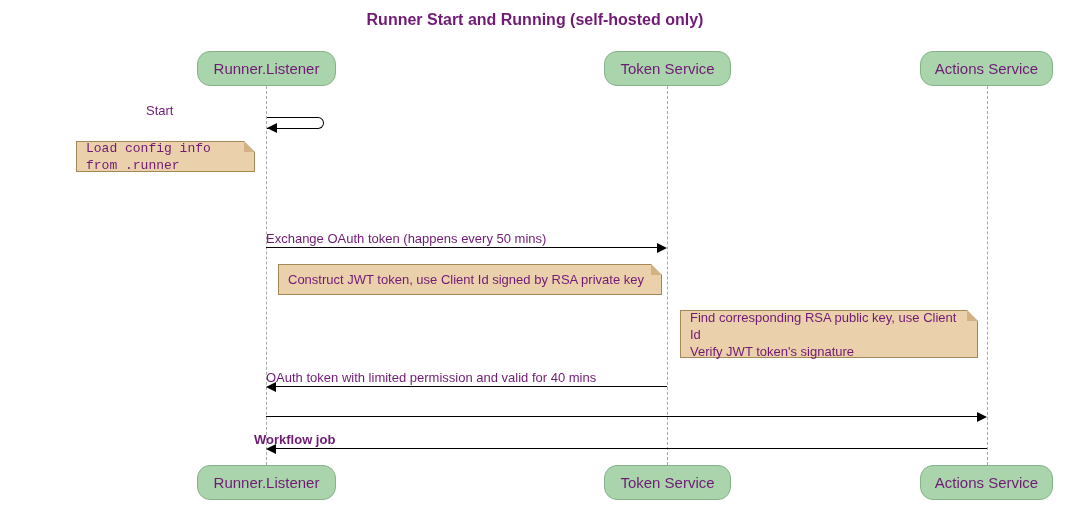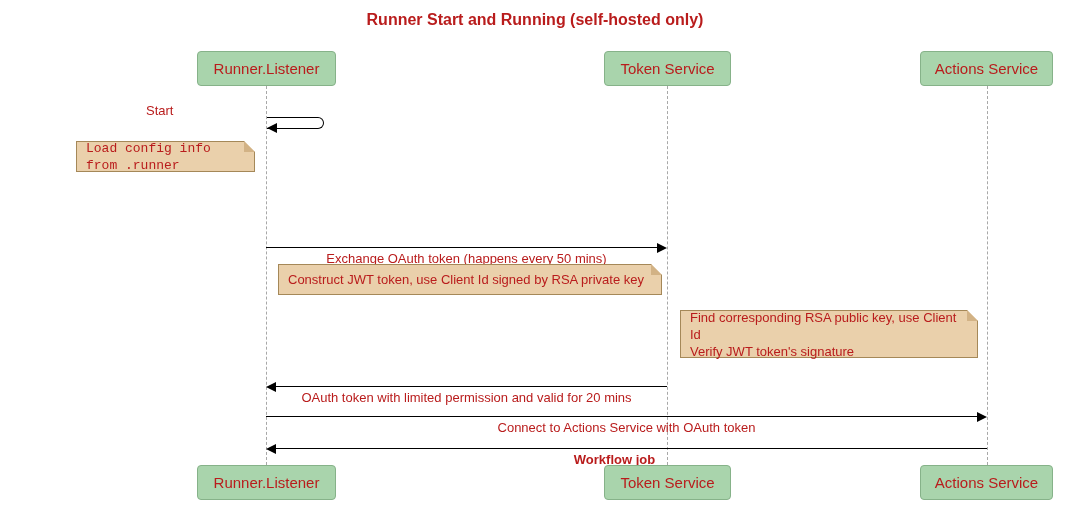--- a/index.html
+++ b/index.html
@@ -7,50 +7,50 @@
     --participant-border:#86b289;
     --note-fill:#ead0ab;
     --note-border:#a58858;
     --note-fold:#d2b285;
     --lifeline:#a8a8a8;
     --message:#000000;
   }
   html,body{margin:0;padding:0;background:#ffffff;}
   .diagram{
     position:relative;width:1070px;height:525px;background:#ffffff;overflow:hidden;
-    font-family:"Liberation Sans",sans-serif;color:#b91c1c;
+    font-family:"Liberation Sans",sans-serif;color:#701a75;
   }
   .title{
     position:absolute;left:0;top:11px;width:1070px;text-align:center;
     font-size:16px;font-weight:bold;
   }
   .lifeline{
     position:absolute;width:0;border-left:1px dashed var(--lifeline);
   }
   .participant{
     position:absolute;height:35px;background:var(--participant-fill);
-    border:1px solid var(--participant-border);border-radius:4px;
+    border:1px solid var(--participant-border);border-radius:13px;
     display:flex;align-items:center;justify-content:center;
     font-size:15px;box-sizing:border-box;
   }
   .note{
     position:absolute;background:var(--note-fill);border:1px solid var(--note-border);
     box-sizing:border-box;font-size:13px;display:flex;flex-direction:column;
     justify-content:center;padding:2px 9px;line-height:17px;
   }
   .note::before{
     content:'';position:absolute;top:-1px;right:-1px;width:11px;height:11px;
     background:#ffffff;clip-path:polygon(0 0,100% 0,100% 100%);
   }
   .note::after{
     content:'';position:absolute;top:-1px;right:-1px;width:11px;height:11px;
     background:var(--note-fold);clip-path:polygon(0 0,100% 100%,0 100%);
   }
   .msg-label{
-    position:absolute;font-size:13px;text-align:center;white-space:nowrap;margin-top:20px;
+    position:absolute;font-size:13px;text-align:left;white-space:nowrap;
   }
   .msg-line{
     position:absolute;height:0;border-top:1px solid var(--message);
   }
   .arrow-right{
     position:absolute;width:0;height:0;
     border-top:5px solid transparent;border-bottom:5px solid transparent;
     border-left:10px solid var(--message);
   }
   .arrow-left{
@@ -102,25 +102,24 @@
 
   <div class="note" style="left:278px;top:264px;width:384px;height:31px;">
     <span>Construct JWT token, use Client Id signed by RSA private key</span>
   </div>
 
   <div class="note" style="left:680px;top:310px;width:298px;height:48px;">
     <span>Find corresponding RSA public key, use Client Id</span>
     <span>Verify JWT token's signature</span>
   </div>
 
-  <div class="msg-label" style="left:266px;top:370px;width:401px;">OAuth token with limited permission and valid for 20 mins</div>
+  <div class="msg-label" style="left:266px;top:370px;width:401px;">OAuth token with limited permission and valid for 40 mins</div>
   <div class="msg-line" style="left:271px;top:386px;width:396px;"></div>
   <div class="arrow-left" style="left:266px;top:382px;"></div>
 
-  <div class="msg-label" style="left:266px;top:400px;width:721px;">Connect to Actions Service with OAuth token</div>
   <div class="msg-line" style="left:266px;top:416px;width:716px;"></div>
   <div class="arrow-right" style="left:977px;top:412px;"></div>
 
   <div class="msg-label" style="left:254px;top:432px;width:721px;font-weight:bold;">Workflow job</div>
   <div class="msg-line" style="left:271px;top:448px;width:716px;"></div>
   <div class="arrow-left" style="left:266px;top:444px;"></div>
 
   <div class="participant" style="left:197px;top:465px;width:139px;">
     <span>Runner.Listener</span>
   </div>

